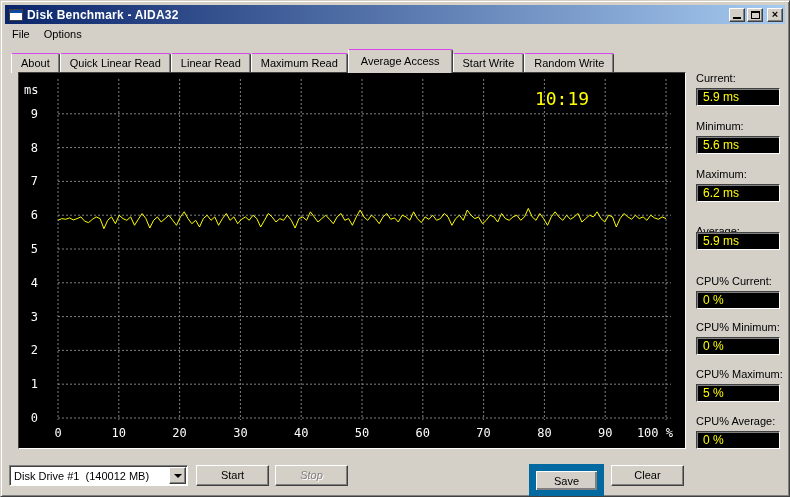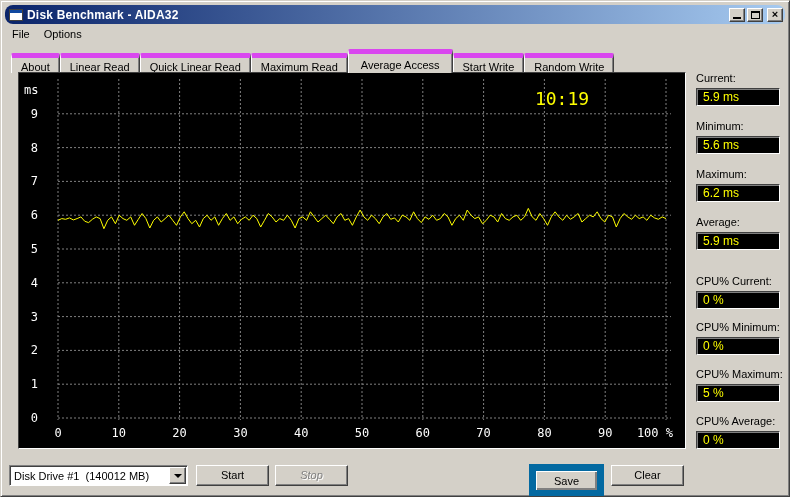--- a/index.html
+++ b/index.html
@@ -11,21 +11,21 @@
     border-top:1px solid #d4d0c8; border-left:1px solid #d4d0c8;
     border-right:1px solid #404040; border-bottom:1px solid #404040;
     box-shadow: inset 1px 1px 0 #ffffff, inset -1px -1px 0 #808080;
     overflow:hidden;
   }
 
   
   .titlebar {
     position:absolute; left:4px; top:4px; right:4px; height:19px;
     background:linear-gradient(to right, #0a246a, #a6caf0);
-    display:flex; align-items:center; padding:0 2px;border-radius:8px;
+    display:flex; align-items:center; padding:0 2px;
   }
   .app-icon {
     width:14px; height:12px; background:#fff; border:1px solid #404040;
     margin:0 4px 0 2px; position:relative;
   }
   .app-icon::before { content:""; position:absolute; left:0; top:0; right:0; height:3px; background:#1048a0; }
   .title-text { color:#fff; font-weight:bold; font-size:12px; letter-spacing:0.2px; }
   .tb-buttons { margin-left:auto; display:flex; gap:2px; }
   .tb-btn {
     width:16px; height:14px; background:#d4d0c8;
@@ -41,21 +41,21 @@
   .glyph-x { font-size:11px; font-weight:bold; margin-top:-1px; }
 
   
   .menubar { position:absolute; left:4px; top:24px; height:18px; display:flex; align-items:center; }
   .menu-item { padding:2px 7px; }
 
   
   .tabstrip { position:absolute; left:10px; top:48px; height:24px; display:flex; align-items:flex-end; }
   .tab {
     height:20px; line-height:18px; padding:0 9px; background:#d4d0c8;
-    border-top:5px solid #d946ef; border-left:1px solid #fff; border-right:1px solid #404040;
+    border-top:1px solid #d946ef; border-left:1px solid #fff; border-right:1px solid #404040;
     border-top-left-radius:2px; border-top-right-radius:2px;
     box-shadow: inset -1px 0 0 #808080;
     white-space:nowrap;
     text-align:right;
   }
   .tab.active {
     height:24px; line-height:22px; padding:0 12px; position:relative; z-index:2;
   }
 
   
@@ -131,22 +131,22 @@
     </div>
   </div>
 
   <div class="menubar">
     <div class="menu-item">File</div>
     <div class="menu-item">Options</div>
   </div>
 
   <div class="tabstrip">
     <div class="tab">About</div>
+    <div class="tab">Quick Linear Read</div>
     <div class="tab">Linear Read</div>
-    <div class="tab">Quick Linear Read</div>
     <div class="tab">Maximum Read</div>
     <div class="tab active">Average Access</div>
     <div class="tab">Start Write</div>
     <div class="tab">Random Write</div>
   </div>
 
   <div class="chart-panel">
     <svg id="chart-svg" width="666" height="375">
         <line x1="39" y1="345" x2="652" y2="345" stroke="#808080" stroke-width="1" stroke-dasharray="2,2"></line>
         <text x="19" y="349" fill="#ffffff" text-anchor="end" font-family="&quot;DejaVu Sans Mono&quot;, monospace" font-size="12">0</text>
@@ -196,21 +196,21 @@
       </svg>
   </div>
 
   <div id="stats-panel">
     <div class="stat-label" style="top:71px">Current:</div>
     <div class="stat-box" style="top:87px">5.9 ms</div>
     <div class="stat-label" style="top:119px">Minimum:</div>
     <div class="stat-box" style="top:135px">5.6 ms</div>
     <div class="stat-label" style="top:167px">Maximum:</div>
     <div class="stat-box" style="top:183px">6.2 ms</div>
-    <div class="stat-label" style="top:215px">Average:</div>
+    <div class="stat-label" style="top:224px">Average:</div>
     <div class="stat-box" style="top:231px">5.9 ms</div>
     <div class="stat-label" style="top:274px">CPU% Current:</div>
     <div class="stat-box" style="top:290px">0 %</div>
     <div class="stat-label" style="top:320px">CPU% Minimum:</div>
     <div class="stat-box" style="top:336px">0 %</div>
     <div class="stat-label" style="top:367px">CPU% Maximum:</div>
     <div class="stat-box" style="top:383px">5 %</div>
     <div class="stat-label" style="top:414px">CPU% Average:</div>
     <div class="stat-box" style="top:430px">0 %</div>
   </div>

